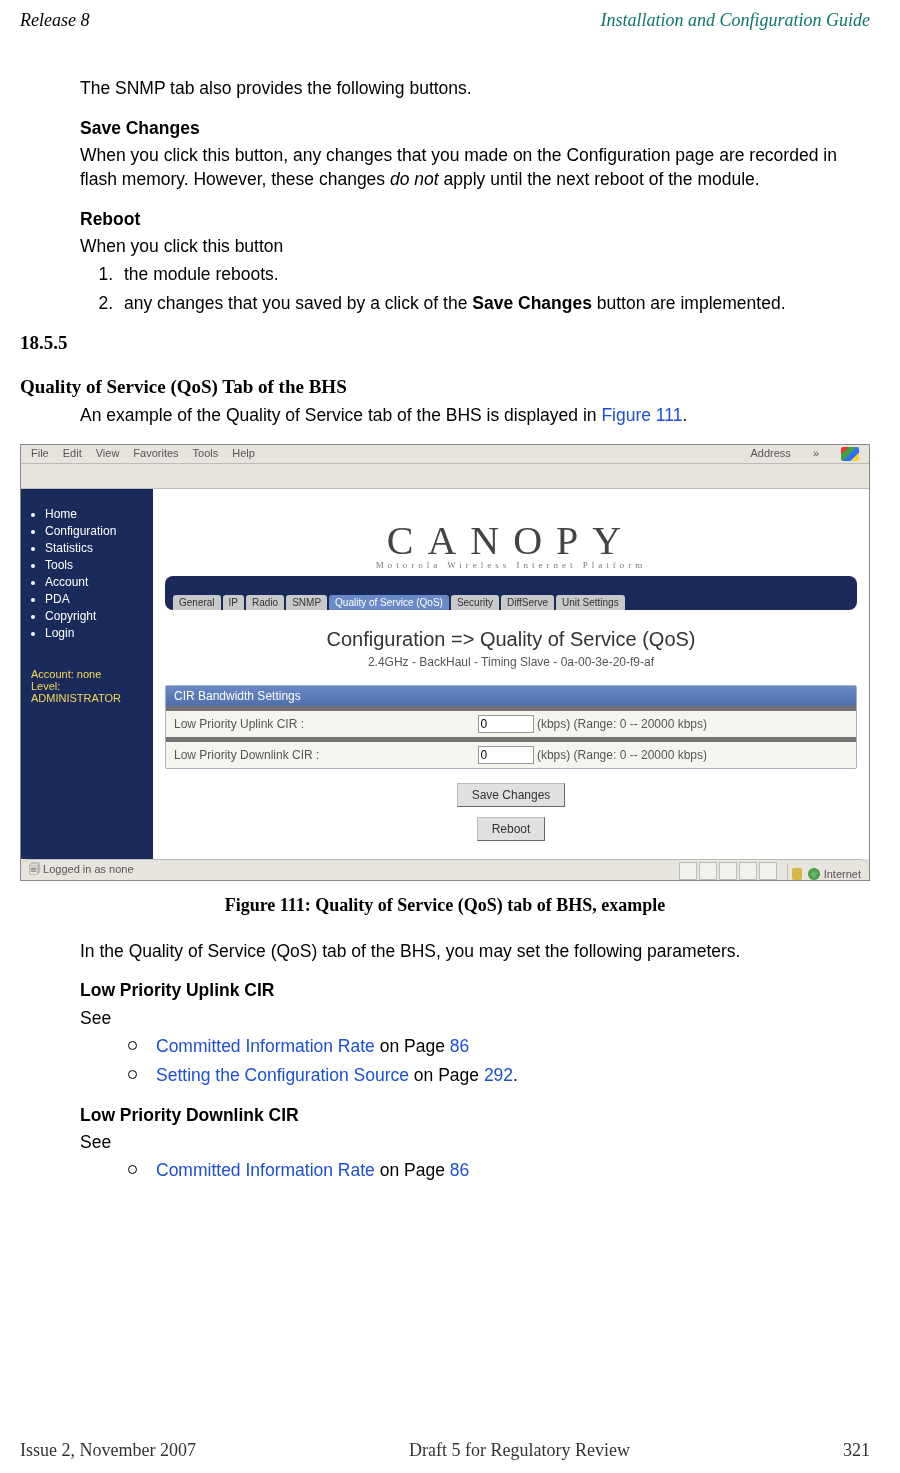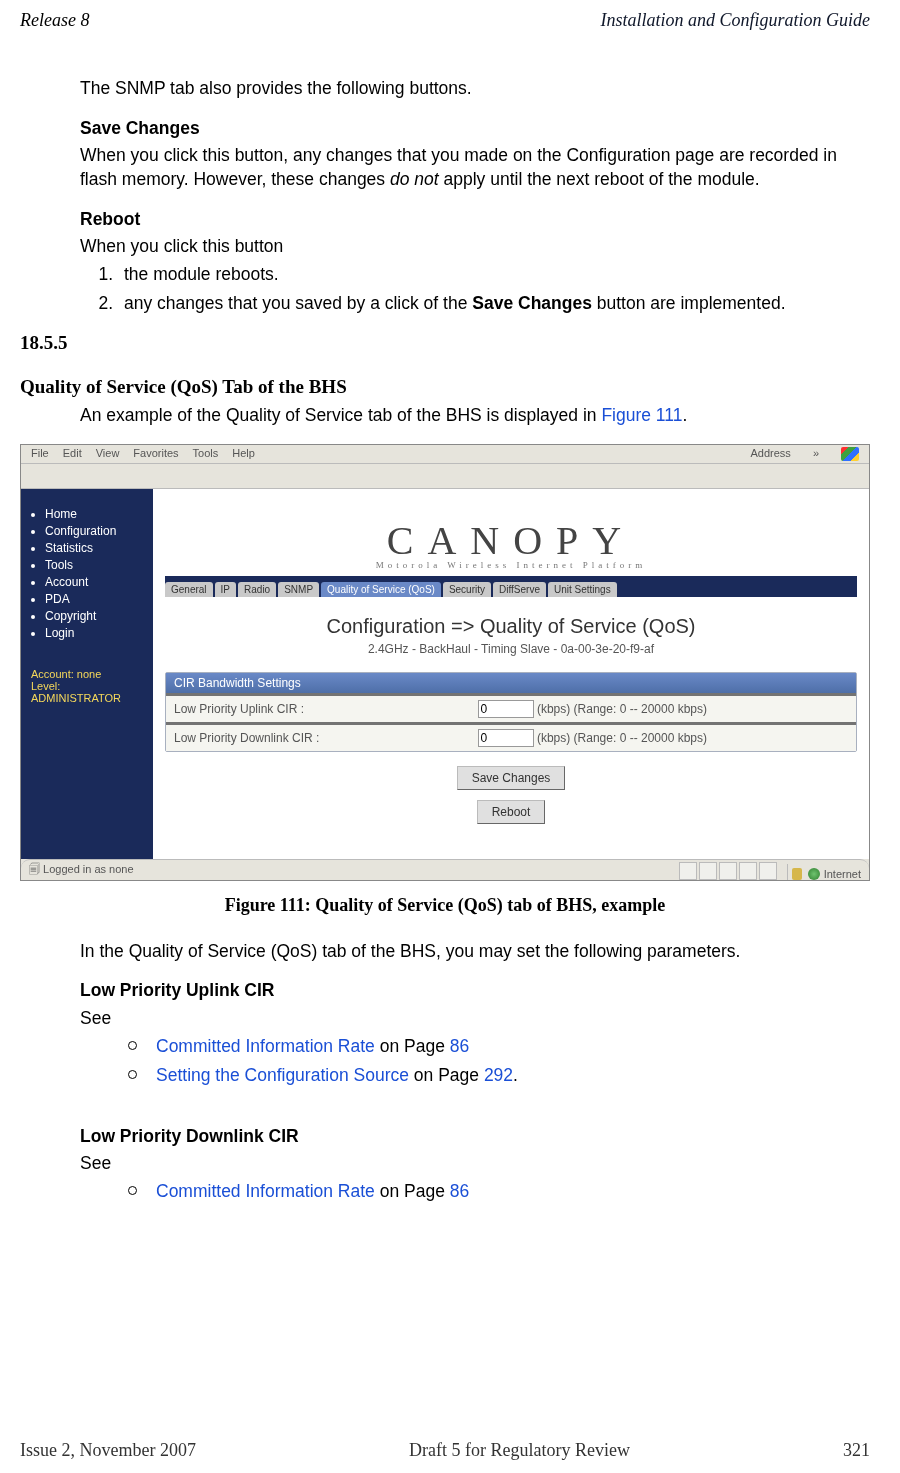--- a/index.html
+++ b/index.html
@@ -17,21 +17,21 @@
     position: relative;
   }
   .hdr {
     display: flex;
     justify-content: space-between;
     font-family: "Book Antiqua", Palatino, serif;
     font-style: italic;
     font-size: 18px;
     margin-bottom: 46px;
   }
-  .hdr .right { color: #0f172a; }
+  .hdr .right { color: #0f766e; }
   .ftr {
     position: absolute;
     bottom: 12px;
     left: 20px; right: 30px;
     display: flex;
     justify-content: space-between;
     font-family: "Book Antiqua", Palatino, serif;
     font-size: 18px;
     color: #333;
   }
@@ -152,22 +152,22 @@
   .ie-sidebar .acct { margin-top: 28px; color: #f5d85a; font-size: 11px; }
   .ie-main { flex: 1; padding: 0 12px 10px 12px; box-sizing: border-box; }
   .logo-wrap { text-align: center; padding: 28px 0 6px 0; }
   .logo {
     font-family: "Times New Roman", serif;
     font-size: 40px; letter-spacing: 14px;
     color: #444;
   }
   .logo .tagline { font-size: 9px; letter-spacing: 4px; color: #777; display: block; margin-top: -4px;}
   .tabs {
-    background: #1a2a5a; height: 21px; display: flex; align-items: flex-end;
-    gap: 2px; padding: 0 0;
+    background: #1a2a5a; height: 34px; display: flex; align-items: flex-end;
+    gap: 2px; padding: 0 8px; border-radius: 8px;
   }
   .tabt {
     background: #c9c9c9; color: #333; font-size: 10px; padding: 2px 6px;
     border-radius: 3px 3px 0 0; height: 15px; box-sizing: border-box; white-space: nowrap;
   }
   .tabt.active { background: #6a89c7; color: #fff; }
   .config-title {
     text-align: center; font-family: Arial, sans-serif;
     font-size: 20px; color: #333; margin: 18px 0 4px 0;
   }
@@ -178,21 +178,21 @@
     border: 1px solid #a8b0bf;
     border-radius: 2px;
     background: #fff;
   }
   .panel-hd {
     background: linear-gradient(#6a89c7, #4e6fa8);
     color: #fff; font-size: 12px; padding: 3px 8px;
   }
   .panel table { width: 100%; border-collapse: collapse; }
   .panel td {
-    border-top: 3px solid #737373;
+    border-top: 5px solid #737373;
     padding: 4px 8px; font-size: 12px; color: #555;
   }
   .panel td.lbl { width: 44%; background: #f5f5f0; }
   .panel td.val { background: #f5f5f0; }
   .panel input[type=text] {
     width: 50px; height: 16px; border: 1px solid #999;
     font-size: 12px; padding: 0 2px;
   }
   .btnbar { text-align: center; margin: 14px 0 4px 0; }
   .btnbar .btn {
@@ -358,21 +358,21 @@
     <p style="margin-bottom:4px">See</p>
     <ul class="ring">
       <li>
         <span class="xref">Committed Information Rate</span><span> on Page </span><span class="xref">86</span>
       </li>
       <li>
         <span class="xref">Setting the Configuration Source</span><span> on Page </span><span class="xref">292</span><span>.</span>
       </li>
     </ul>
 
-    <div class="subhead" style="margin-top:37px">Low Priority Downlink CIR</div>
+    <div class="subhead" style="margin-top:16px">Low Priority Downlink CIR</div>
     <p style="margin-bottom:4px">See</p>
     <ul class="ring">
       <li>
         <span class="xref">Committed Information Rate</span><span> on Page </span><span class="xref">86</span>
       </li>
     </ul>
   </div>
 
   <div class="ftr">
     <span>Issue 2, November 2007</span>

